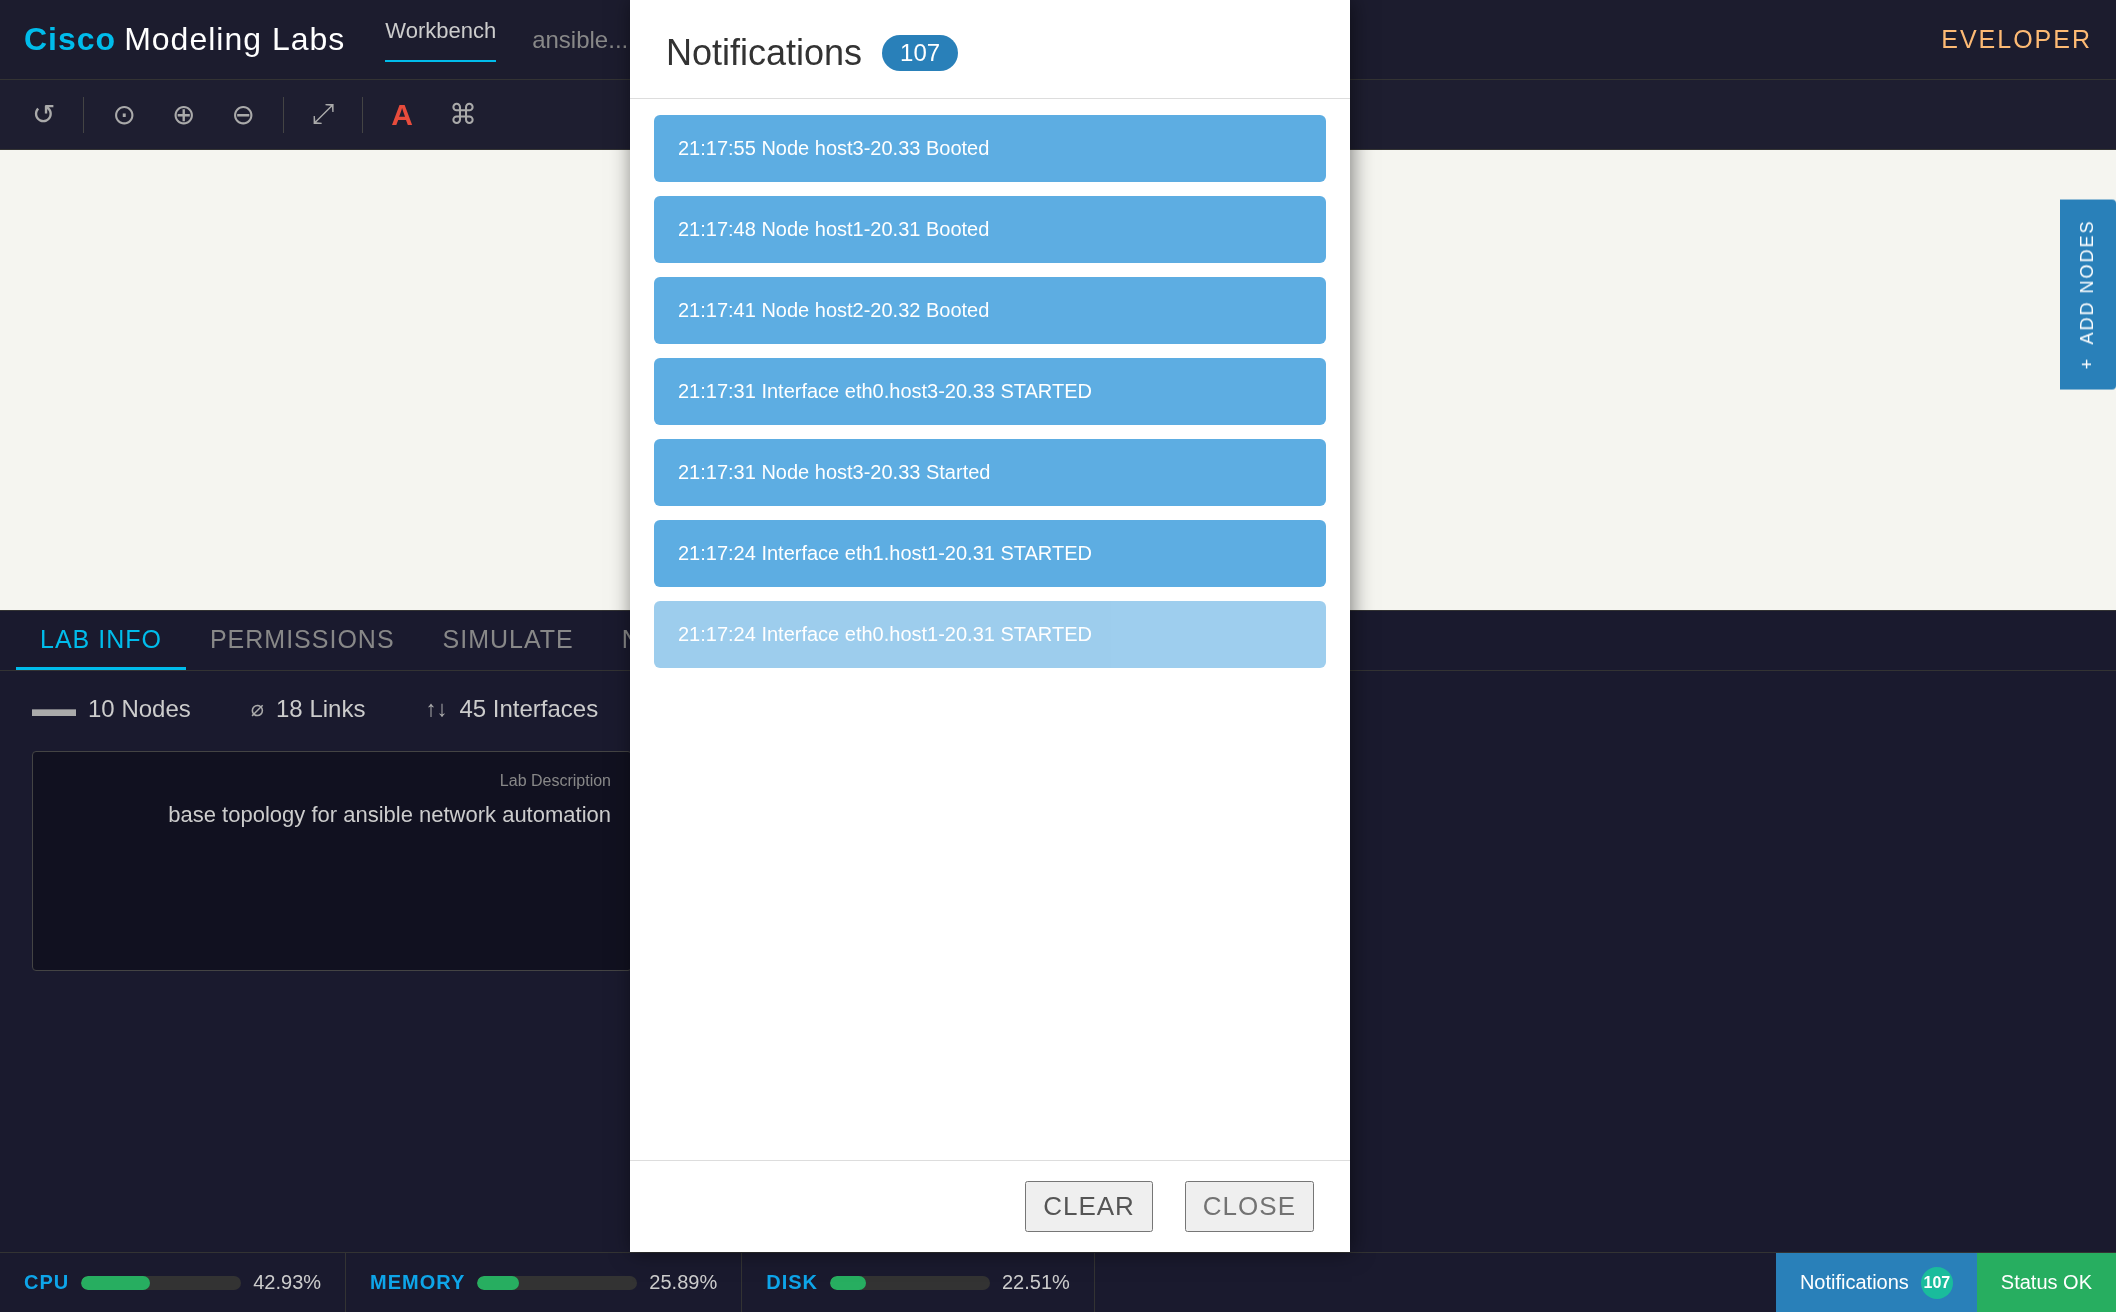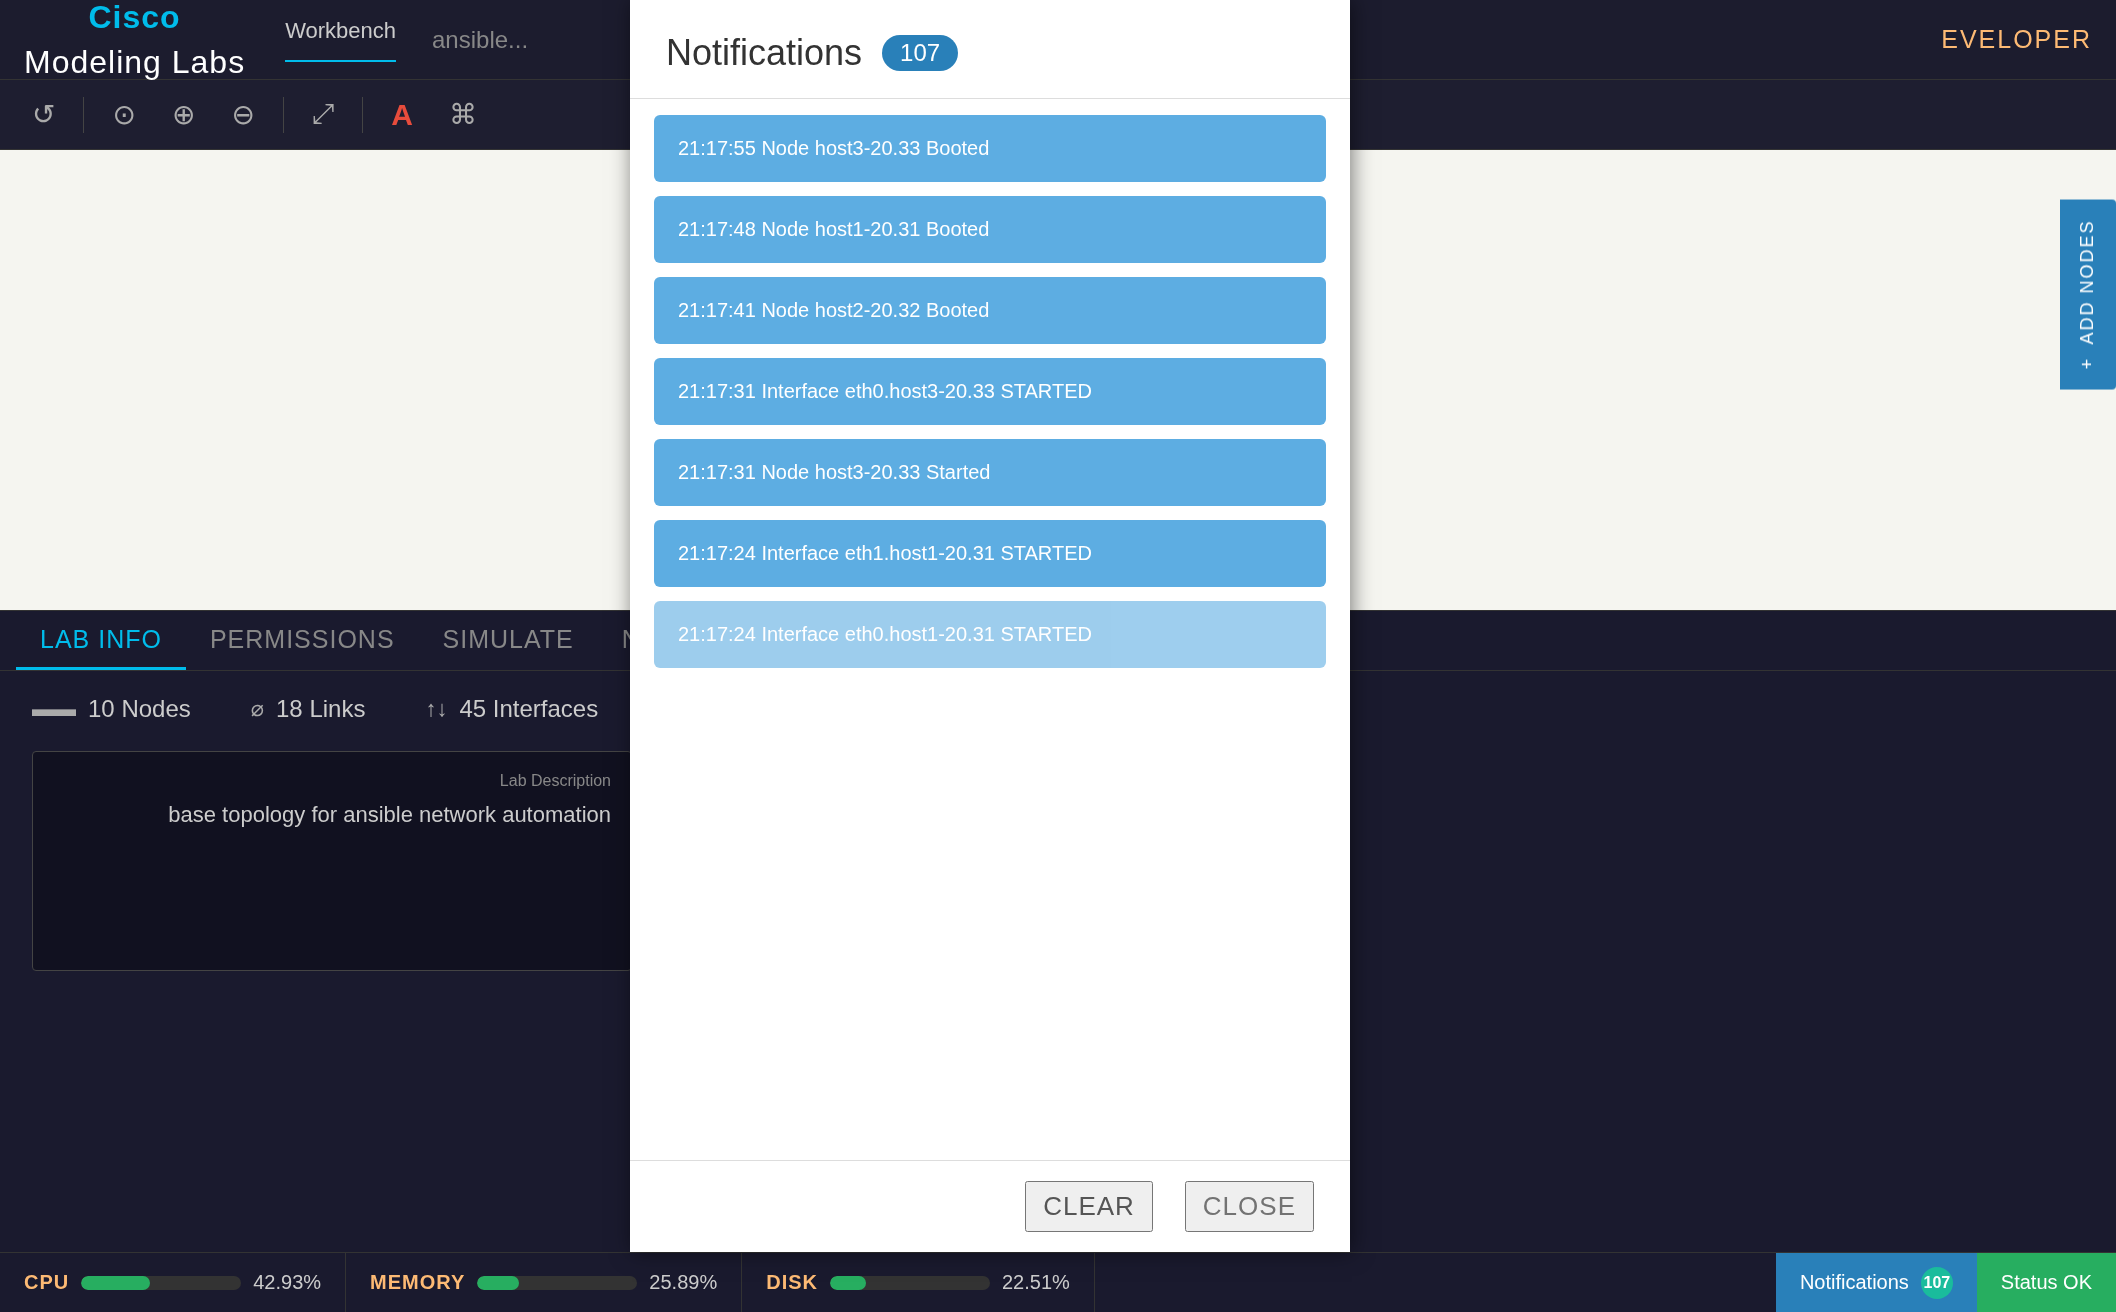--- a/index.html
+++ b/index.html
@@ -25,21 +25,20 @@
       z-index: 10;
     }
     .header-logo {
       display: flex;
       align-items: center;
       gap: 8px;
       font-size: 32px;
       font-weight: 300;
       color: #fff;
       letter-spacing: 1px;
-      flex-direction: column;
     }
     .header-logo .cisco {
       color: #00bceb;
       font-weight: 700;
     }
     .header-workbench {
       margin-left: 40px;
       font-size: 22px;
       color: #ccc;
       border-bottom: 2px solid #00bceb;
@@ -194,21 +193,21 @@
       align-items: center;
       gap: 12px;
       padding: 0 24px;
       font-size: 20px;
       color: #ccc;
       border-right: 1px solid #333;
       height: 100%;
     }
     .status-label {
       font-weight: 600;
-      color: #fdba74;
+      color: #0ea5e9;
       letter-spacing: 1px;
     }
     .progress-bar {
       width: 160px;
       height: 14px;
       background: #333;
       border-radius: 7px;
       overflow: hidden;
     }
     .progress-fill {

